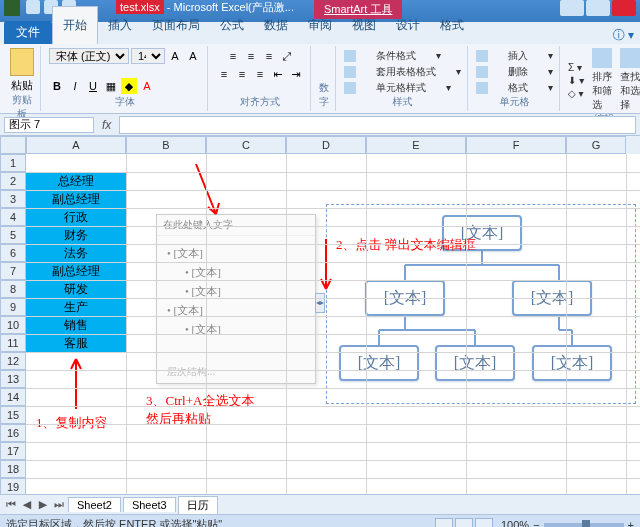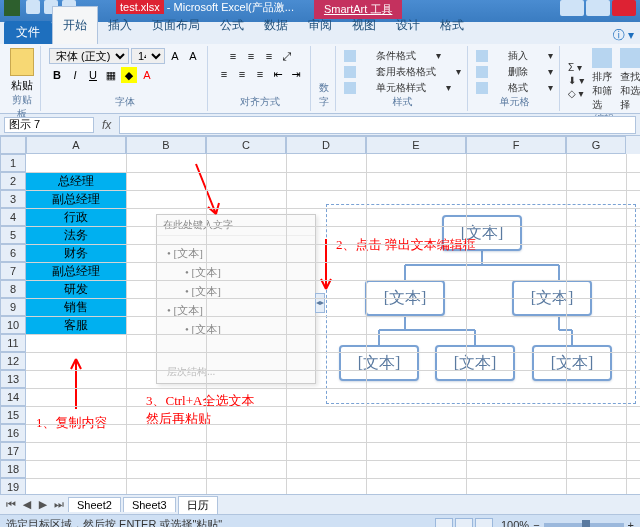--- a/index.html
+++ b/index.html
@@ -116,21 +116,21 @@
   <div class="group">
     <div class="content">
         <div>
           <span class="paste-icon"></span>
           <div style="text-align:center">粘贴</div>
         </div>
       </div>
     <div class="label">剪贴板</div>
   </div>
   <div class="group">
-    <div class="content" style="flex-direction:column;align-items:flex-start;gap:3px">
+    <div class="content" style="flex-direction:column;align-items:flex-start;gap:14px">
       <div class="btn-row">
           <select style="width:80px" value="宋体 (正文)"><option>宋体 (正文)</option></select>
           <select style="width:34px"><option>14</option></select>
           <span>A</span>
           <span>A</span>
         </div>
       <div class="btn-row">
           <span>
             <b>B</b>
           </span>
@@ -245,24 +245,25 @@
       <div class="rh">16</div>
       <div class="rh">17</div>
       <div class="rh">18</div>
       <div class="rh">19</div>
     </div>
   <div class="cells" id="cells">
     <div class="data-block" id="datablock">
         <div class="cell">总经理</div>
         <div class="cell">副总经理</div>
         <div class="cell">行政</div>
+        <div class="cell">财务</div>
         <div class="cell">法务</div>
-        <div class="cell">财务</div>
         <div class="cell">副总经理</div>
         <div class="cell">研发</div>
+        <div class="cell">生产</div>
         <div class="cell">销售</div>
         <div class="cell">客服</div>
       </div>
 
     <div class="text-pane">
       <div class="hdr">在此处键入文字</div>
       <div class="bullets">
         <div>• <span>[文本]</span></div>
         <div class="l2">• <span>[文本]</span></div>
         <div class="l2">• <span>[文本]</span></div>

